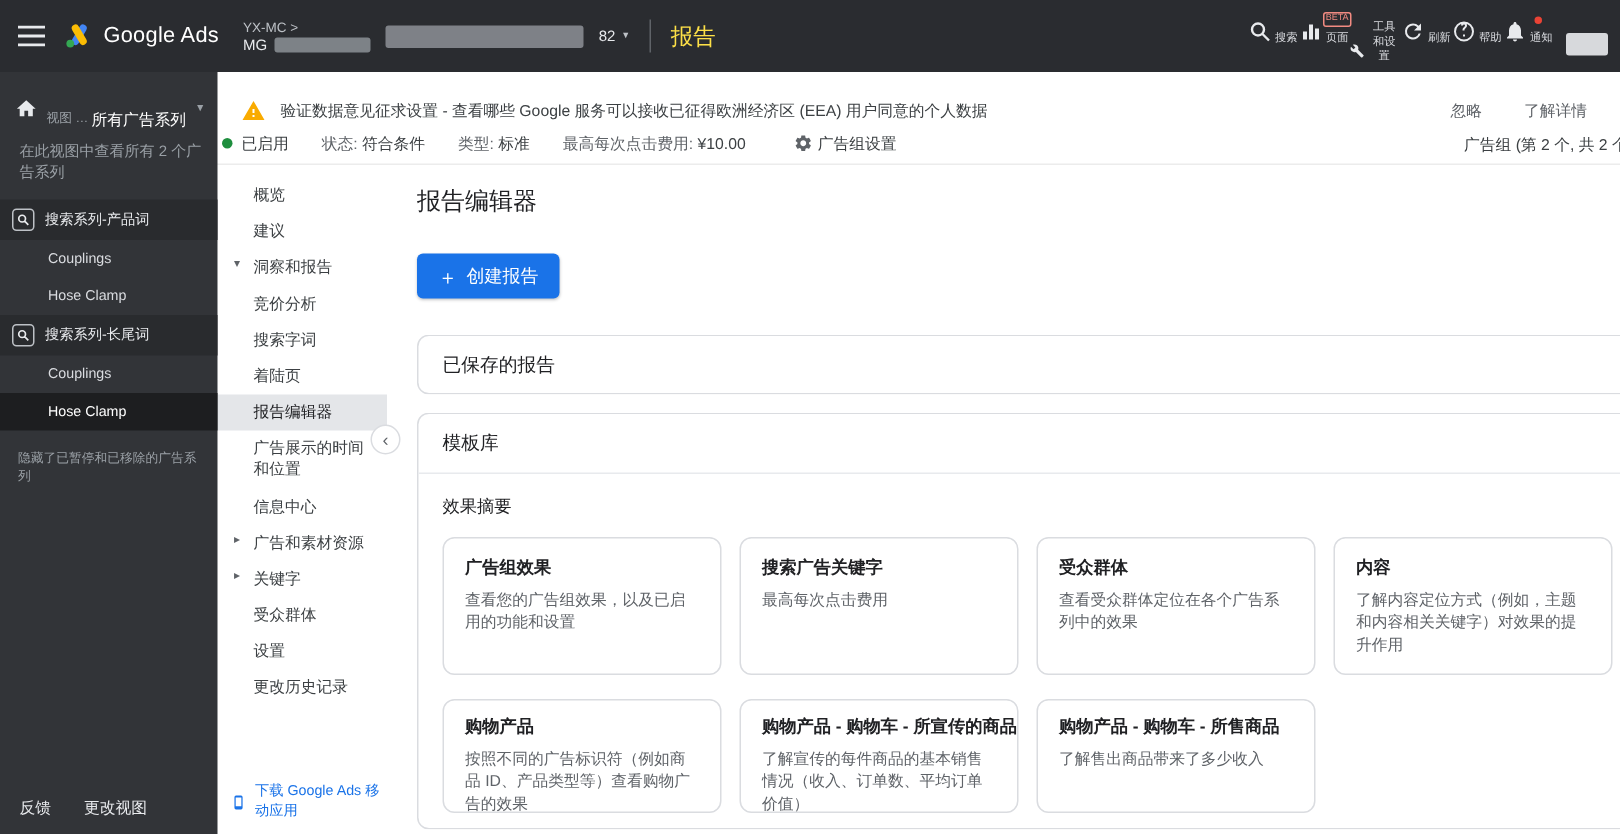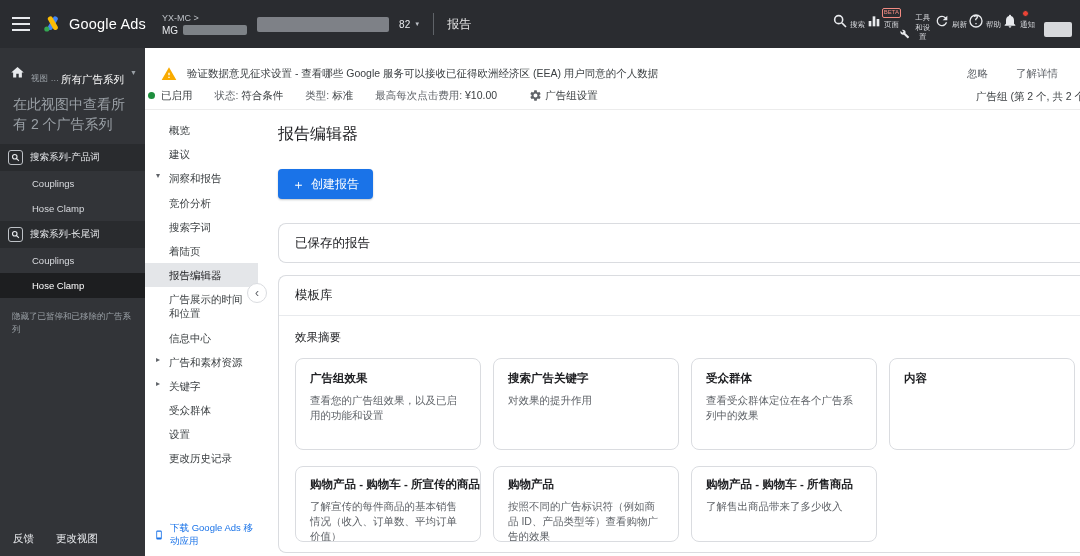--- a/index.html
+++ b/index.html
@@ -14,36 +14,36 @@
   .logo .app-name { font-size:14.5px; color:#fff; letter-spacing:.2px; white-space:nowrap; }
   .acct { display:flex; align-items:center; gap:10px; margin-left:16px; cursor:pointer; }
   .acct-lines { display:flex; flex-direction:column; gap:2px; }
   .acct-l1 { font-size:9px; color:#bdc1c6; white-space:nowrap; }
   .acct-l2 { font-size:10px; color:#e8eaed; display:flex; align-items:center; gap:5px; white-space:nowrap; }
   .redact-sm { display:inline-block; width:64px; height:10px; background:#7d8287; border-radius:2px; }
   .redact-lg { width:132px; height:15px; background:#8d9197; border-radius:2px; opacity:.85; }
   .acct-num { font-size:10px; color:#e8eaed; display:flex; align-items:center; gap:4px; white-space:nowrap; }
   .acct-num .caret { font-size:6px; color:#bdc1c6; }
   .tb-divider { width:1px; height:22px; background:#5f6368; margin:0 13px; }
-  .tb-page-title { font-size:12px; color:#e5e5e5; white-space:nowrap; }
+  .tb-page-title { font-size:15px; color:#fde047; white-space:nowrap; }
   .tb-actions { margin-left:auto; display:flex; align-items:flex-start; padding-right:2px; }
   .tb-action { width:34px; padding-top:7px; display:flex; flex-direction:row; align-items:flex-end; gap:2px; position:relative; cursor:pointer; }
   .tb-action .lbl { font-size:7.5px; color:#dadce0; text-align:center; line-height:1.25; }
   .beta-badge { position:absolute; top:2px; right:-1px; font-size:6px; color:#f28b82; border:1px solid #f28b82; border-radius:2px; padding:0 1px; line-height:1.2; background:#2a2c30; }
   .notif-dot { position:absolute; top:4px; right:7px; width:7px; height:7px; border-radius:50%; background:#ea4335; border:1px solid #2a2c30; }
   .tb-redact { width:28px; height:15px; background:#d7d9dc; border-radius:2px; margin:16px 6px 0 8px; }
 
   
   .sidebar { position:absolute; top:48px; left:0; width:145px; bottom:0; background:#323438; z-index:5; }
   .view-row { display:flex; align-items:center; gap:6px; padding:9px 8px 6px 10px; cursor:pointer; }
   .view-lines { display:flex; flex-direction:row; gap:2px; min-width:0; flex:1;margin-top:16px; }
   .view-l1 { font-size:8.5px; color:#9aa0a6; white-space:nowrap; overflow:hidden; text-overflow:ellipsis; }
   .view-l2 { font-size:10.5px; color:#fff; white-space:nowrap; }
   .view-caret { font-size:7px; color:#9aa0a6; }
-  .view-note { padding:2px 10px 10px 13px; font-size:14px; color:#9aa0a6; line-height:1.4; }
+  .view-note { padding:2px 10px 10px 13px; font-size:10px; color:#9aa0a6; line-height:1.4; }
   .camp-header { display:flex; align-items:center; gap:7px; padding:6px 8px; background:#292b2e; cursor:pointer; }
   .camp-icon { width:15px; height:15px; border:1px solid #bdc1c6; border-radius:3px; display:flex; align-items:center; justify-content:center; flex:none; }
   .camp-name { font-size:9.5px; color:#e8eaed; white-space:nowrap; }
   .adgroup { padding:7px 8px 7px 32px; font-size:9.5px; color:#dadce0; cursor:pointer; }
   .adgroup.selected { background:#1d1e20; color:#fff; }
   .hidden-note { padding:12px 12px; font-size:8.5px; color:#9aa0a6; line-height:1.45; }
   .sb-footer { position:absolute; bottom:10px; left:13px; display:flex; gap:22px; }
   .sb-footer span { font-size:10.5px; color:#e8eaed; cursor:pointer; }
 
   
@@ -290,41 +290,42 @@
       <div class="tpl-body">
         <div class="group-title">效果摘要</div>
 
         <div class="tpl-row row1">
           <div class="tpl">
             <h4>广告组效果</h4>
             <p>查看您的广告组效果，以及已启用的功能和设置</p>
           </div>
           <div class="tpl">
             <h4>搜索广告关键字</h4>
-            <p>对效果的提升作用</p>
+            <p>最高每次点击费用</p>
           </div>
           <div class="tpl">
             <h4>受众群体</h4>
             <p>查看受众群体定位在各个广告系列中的效果</p>
           </div>
           <div class="tpl">
             <h4>内容</h4>
+            <p>了解内容定位方式（例如，主题和内容相关关键字）对效果的提升作用</p>
           </div>
         </div>
 
         <div class="tpl-row row2">
+          <div class="tpl">
+            <h4>购物产品</h4>
+            <p>按照不同的广告标识符（例如商品 ID、产品类型等）查看购物广告的效果</p>
+          </div>
           <div class="tpl">
             <h4>购物产品 - 购物车 - 所宣传的商品</h4>
             <p>了解宣传的每件商品的基本销售情况（收入、订单数、平均订单价值）</p>
           </div>
           <div class="tpl">
-            <h4>购物产品</h4>
-            <p>按照不同的广告标识符（例如商品 ID、产品类型等）查看购物广告的效果</p>
-          </div>
-          <div class="tpl">
             <h4>购物产品 - 购物车 - 所售商品</h4>
             <p>了解售出商品带来了多少收入</p>
           </div>
         </div>
 
       </div>
     </div>
   </div>
 
 </div>

